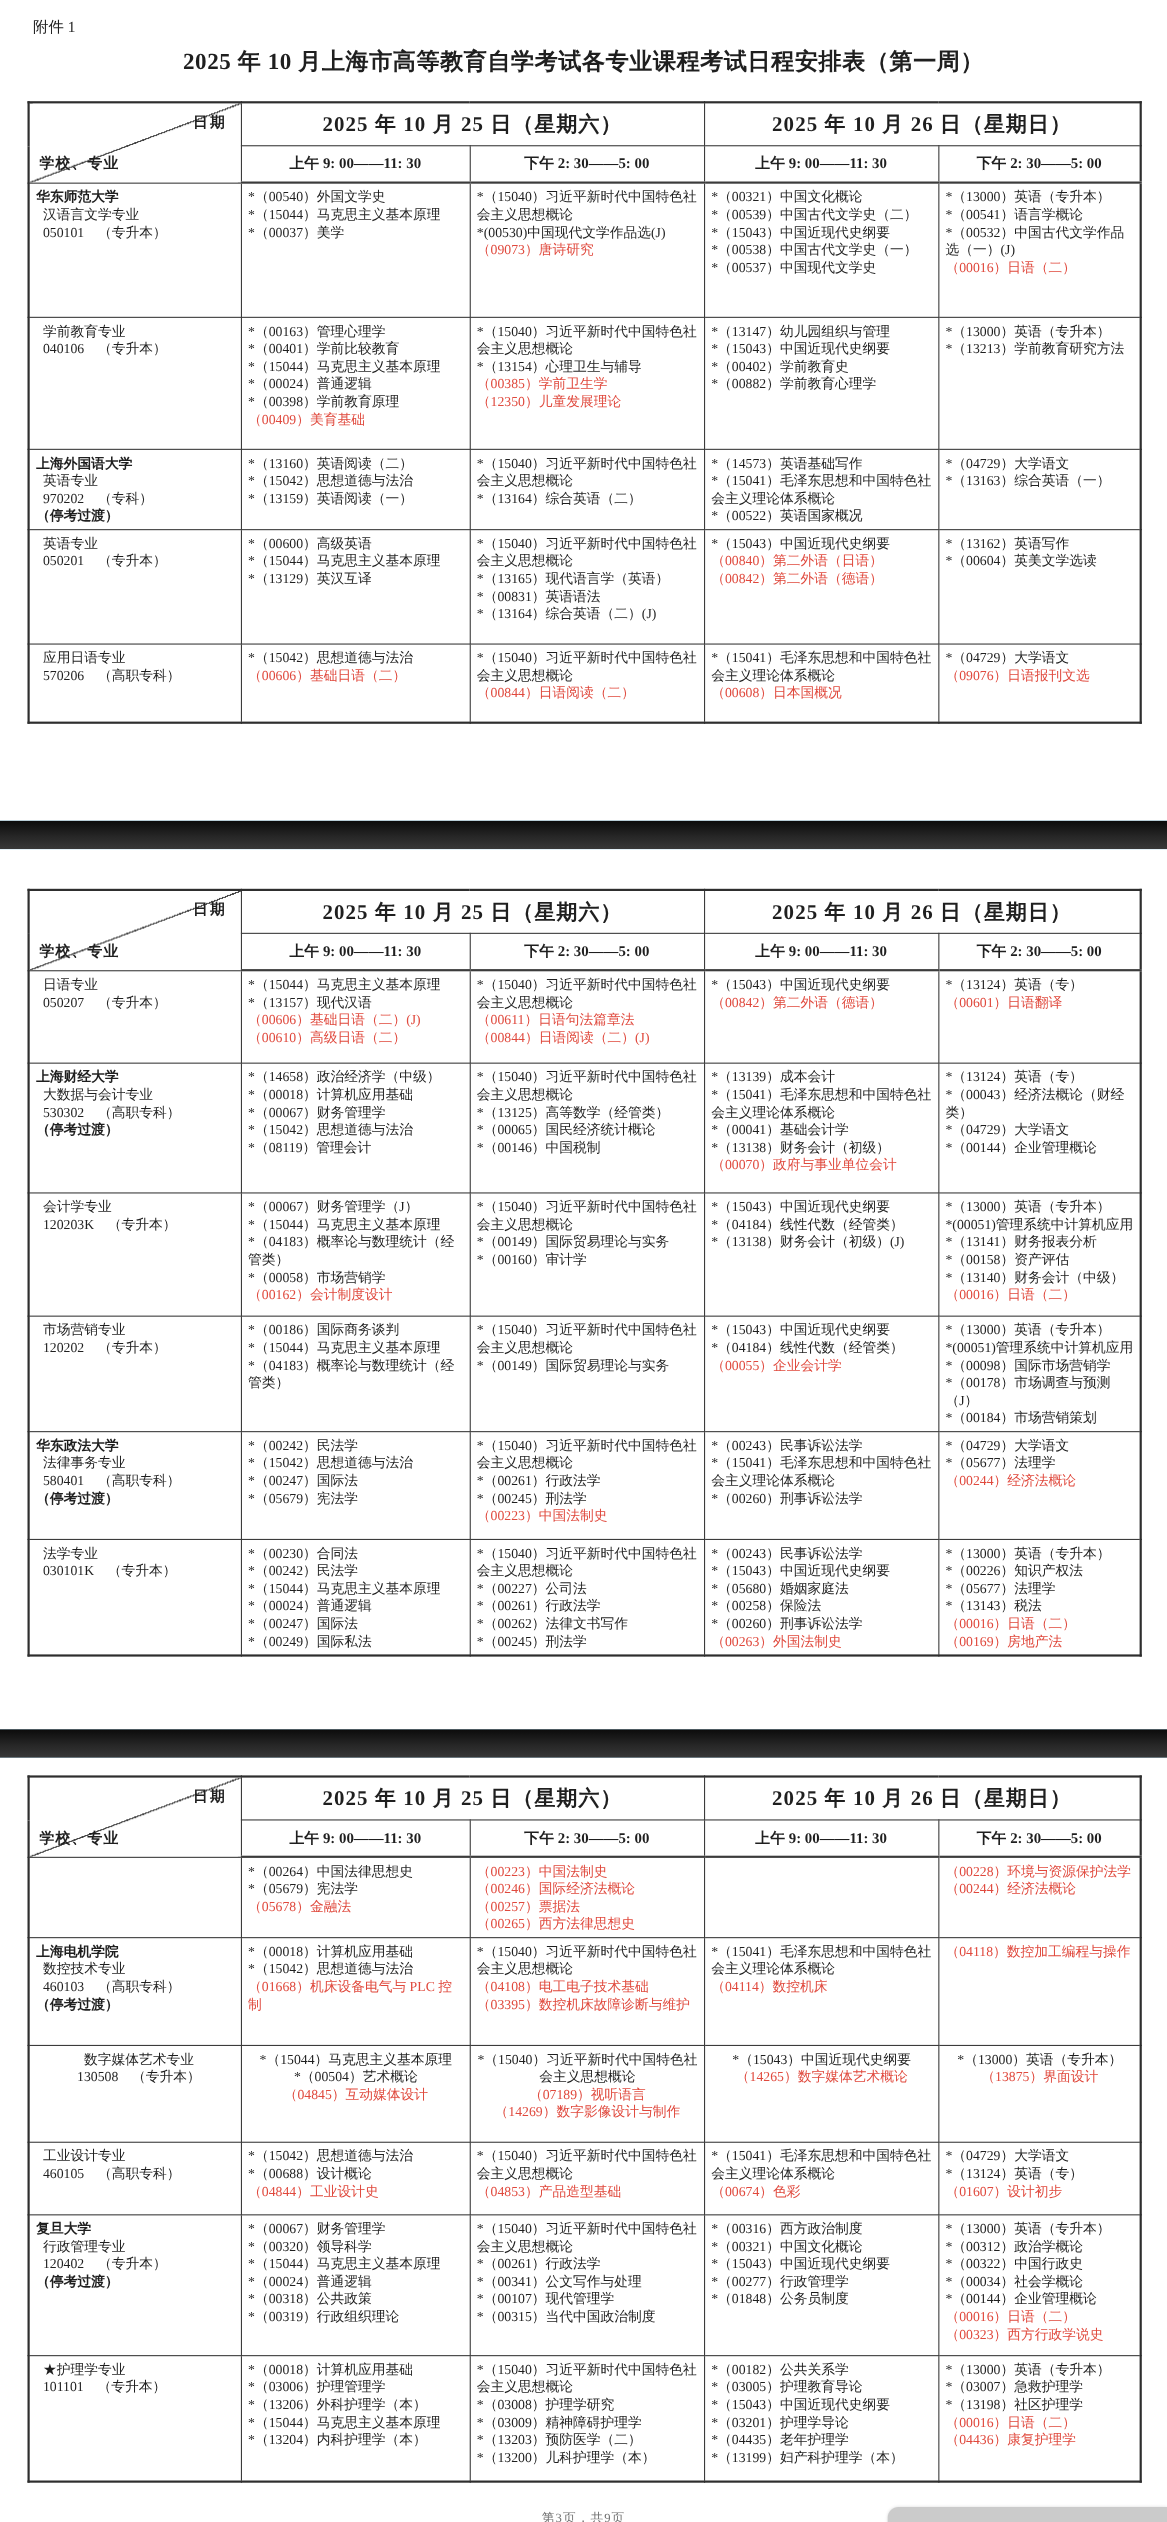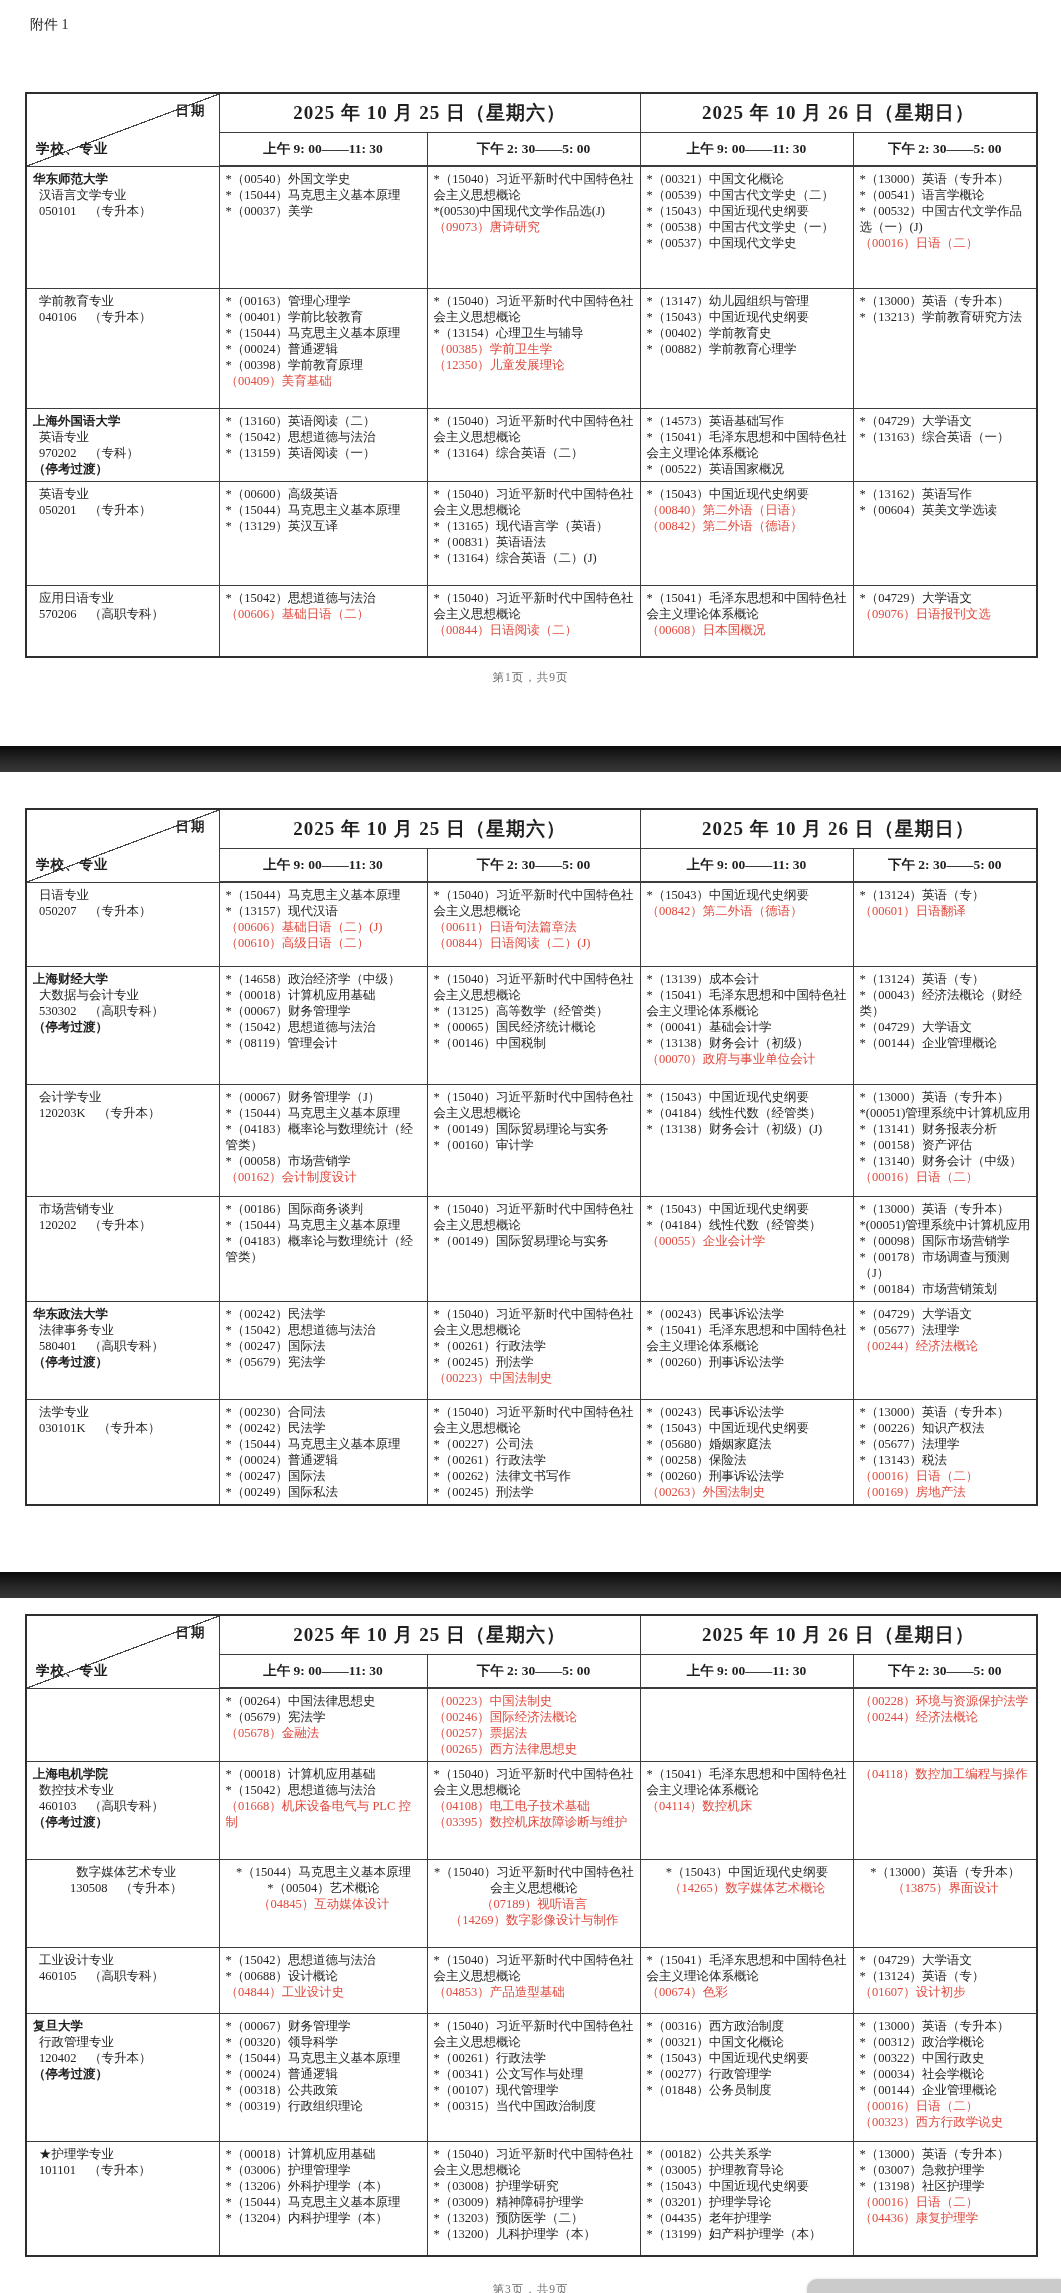--- a/index.html
+++ b/index.html
@@ -35,20 +35,21 @@
   #page3 .page-footer{top:684px;}
   .corner-blob{position:absolute;right:0;bottom:-2px;width:254px;height:16px;background:#cbcbcb;border-top-left-radius:10px;box-shadow:0 0 3px rgba(0,0,0,.15);}
 </style>
 </head>
 <body>
 
 <div class="viewport">
 
   <div class="page" id="page1">
     <div class="attachment">附件 1</div>
+    <div class="doc-title">2025 年 10 月上海市高等教育自学考试各专业课程考试日程安排表（第一周）</div>
     <table>
         <colgroup>
           <col style="width: 193px;">
           <col style="width: 208px;">
           <col style="width: 213px;">
           <col style="width: 213px;">
           <col style="width: 184px;">
         </colgroup>
         <thead>
           <tr>
@@ -196,21 +197,20 @@
               <span class="course">*（15041）毛泽东思想和中国特色社会主义理论体系概论</span>
               <span class="course red">（00608）日本国概况</span>
             </td>
             <td>
               <span class="course">*（04729）大学语文</span>
               <span class="course red">（09076）日语报刊文选</span>
             </td>
           </tr>
         </tbody>
       </table>
-    <div class="page-footer">第1页，共9页</div>
   </div>
 
   <div class="band"></div>
 
   <div class="page" id="page2">
     <table>
         <colgroup>
           <col style="width: 193px;">
           <col style="width: 208px;">
           <col style="width: 213px;">

